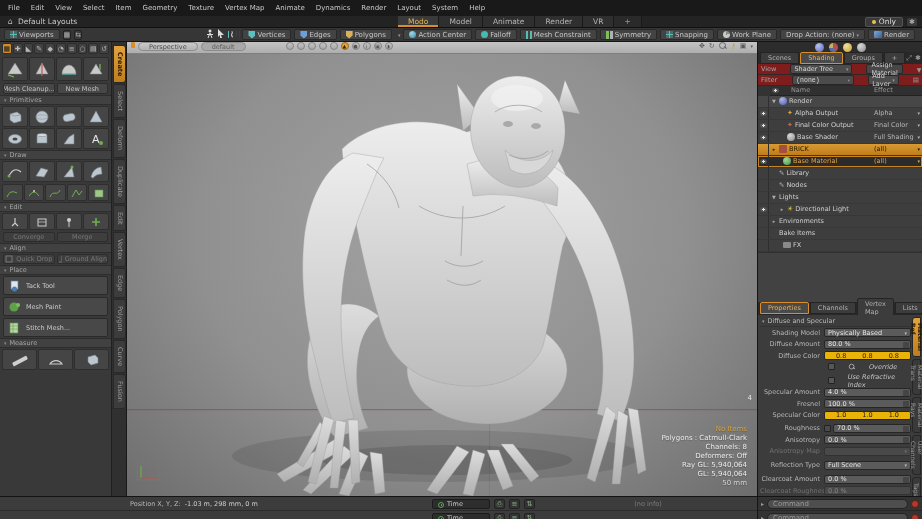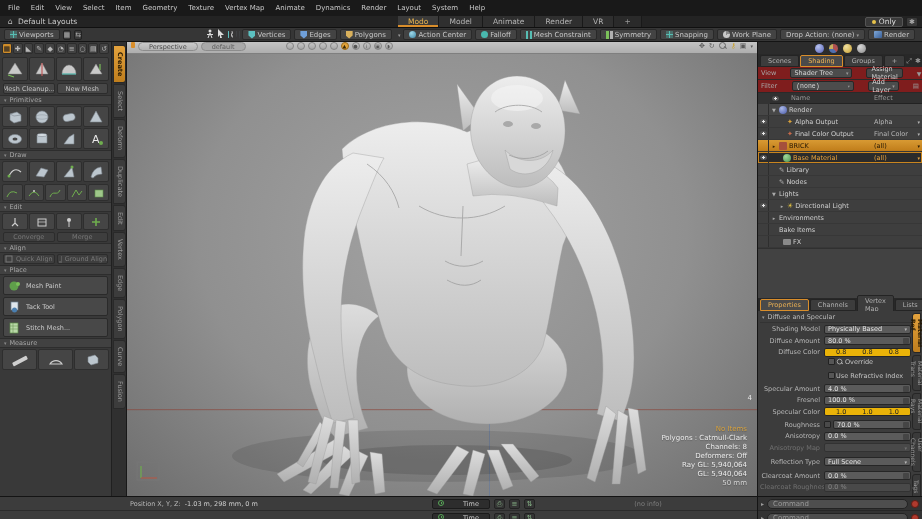--- a/index.html
+++ b/index.html
@@ -106,34 +106,34 @@
 #treeempty{flex:0 0 50px;background:#424242;border-top:1px solid #303030;}
 #ptabs{height:13px;display:flex;align-items:center;background:#282828;padding:0 2px;gap:1px;}
 #props{flex:1;background:#3c3c3c;position:relative;padding:1px 11px 0 2px;}
 .psec{height:11px;display:flex;align-items:center;gap:3px;color:#b9b9b9;font-size:6.5px;padding:0 2px;border-bottom:1px solid #333;}
 .prow{height:11px;display:flex;align-items:center;margin-top:0.5px;}
 .plbl{width:64px;text-align:right;padding-right:4px;color:#b5b5b5;white-space:nowrap;}
 .pfld{flex:1;height:9px;background:#5b5b5b;border:1px solid #262626;border-radius:2px;display:flex;align-items:center;padding:0 3px;color:#e4e4e4;position:relative;}
 .pfld .mini{position:absolute;right:1px;top:1px;width:6px;height:6px;background:#454545;border-radius:1px;}
 .pfld .car{position:absolute;right:3px;font-size:5px;color:#bbb;}
 .pfld.colorf{background:#eab308;color:#222;justify-content:space-around;}
-.chkrow{height:11px;display:flex;gap:1px;margin-left:68px;color:#c5c5c5;}
+.chkrow{height:11px;display:flex;align-items:center;gap:13px;margin-left:68px;color:#c5c5c5;font-style:italic;}
 .chk{width:7px;height:7px;background:#565656;border:1px solid #222;border-radius:1px;}
 .dotbtn{width:7px;height:7px;background:#4a4a4a;border:1px solid #222;border-radius:1px;margin-right:2px;flex:0 0 auto;}
 .dis{opacity:.42;}
 #proptabsright{position:absolute;right:0;top:0;bottom:0;width:10px;display:flex;flex-direction:column;padding-top:2px;}
 .ptr{writing-mode:vertical-rl;width:9px;margin-bottom:2px;padding:5px 0;background:#3a3a3a;border:1px solid #262626;border-radius:3px 0 0 3px;color:#999;font-size:6px;display:flex;align-items:center;}
 .ptr.active{background:linear-gradient(#e3a23d,#bf7e1d);color:#241803;font-weight:bold;}
 
 
 #bottombar{height:29px;display:flex;border-top:1px solid #141414;}
 #bottomleft{width:757px;display:flex;flex-direction:column;}
 .brow{flex:1;background:#3c3c3c;border-bottom:1px solid #2b2b2b;display:flex;align-items:center;gap:4px;font-size:6.5px;color:#b9b9b9;padding-left:130px;}
 .posgrp{width:298px;display:flex;gap:4px;}
-.timebtn{display:flex;align-items:flex-start;gap:19px;background:#2d2d2d;border:1px solid #1b1b1b;border-radius:2px;height:10px;width:58px;padding:0 5px;color:#c9c9c9;}
+.timebtn{display:flex;align-items:flex-end;gap:3px;background:#2d2d2d;border:1px solid #1b1b1b;border-radius:2px;height:10px;width:58px;padding:0 5px;color:#c9c9c9;}
 .clock{width:6px;height:6px;border-radius:50%;border:1px solid #57a757;position:relative;}
 .clock::after{content:"";position:absolute;left:2px;top:1px;width:1px;height:2px;background:#57a757;}
 .bico{width:11px;height:10px;background:#343434;border:1px solid #222;border-radius:2px;display:flex;align-items:center;justify-content:center;color:#86b386;font-size:7px;}
 .noinfo{flex:1;text-align:center;color:#7e7e7e;}
 .helptxt{margin-left:10px;color:#cdcdcd;white-space:nowrap;}
 #bottomright{width:165px;background:#333;border-left:1px solid #151515;display:flex;flex-direction:column;}
 .cmdrow{flex:1;display:flex;align-items:center;gap:3px;padding:1px 3px;border-bottom:1px solid #262626;justify-content:center;}
 .cmdfld{flex:1;height:10px;background:#4e4e4e;border:1px solid #232323;border-radius:5px;display:flex;align-items:center;padding:0 5px;color:#9a9a9a;}
 .redico{width:8px;height:8px;border-radius:50%;background:#b03a2e;border:1px solid #5f1c15;}
 .arr{color:#9a9a9a;font-size:6px;}
@@ -446,47 +446,47 @@
 
       <div class="shead">
           <span class="car">▾</span>
           <span>Align</span>
         </div>
       <div class="dualrow">
         <div class="dbtn">
             <svg width="8" height="8">
               <rect x="1" y="1" width="6" height="6" fill="none" stroke="#777" stroke-width="1"></rect>
             </svg>
-            <span>Quick Align</span>
+            <span>Quick Drop</span>
           </div>
         <div class="dbtn">
             <svg width="8" height="8">
               <path d="M1 7 L7 7 M4 1 L4 6" stroke="#777" stroke-width="1"></path>
             </svg>
             <span>Ground Align</span>
           </div>
       </div>
 
       <div class="shead">
           <span class="car">▾</span>
           <span>Place</span>
         </div>
+      <div class="pl">
+        <svg width="14" height="14">
+            <rect x="3" y="2" width="7" height="8" fill="#dfe6ec" stroke="#6a7f92" stroke-width="0.7"></rect>
+            <circle cx="6.5" cy="10" r="2.5" fill="#4a7fb0"></circle>
+          </svg>
+        <span>Tack Tool</span>
+      </div>
       <div class="pl">
         <svg width="14" height="14">
             <circle cx="6" cy="7" r="4.5" fill="#5f9f4a"></circle>
             <circle cx="10" cy="5" r="2" fill="#7bc05a"></circle>
           </svg>
         <span>Mesh Paint</span>
-      </div>
-      <div class="pl">
-        <svg width="14" height="14">
-            <rect x="3" y="2" width="7" height="8" fill="#dfe6ec" stroke="#6a7f92" stroke-width="0.7"></rect>
-            <circle cx="6.5" cy="10" r="2.5" fill="#4a7fb0"></circle>
-          </svg>
-        <span>Tack Tool</span>
       </div>
       <div class="pl">
         <svg width="14" height="14">
             <rect x="2" y="2" width="8" height="10" fill="#b9d8a8" stroke="#5f8f4a" stroke-width="0.7"></rect>
             <path d="M2 5 L10 5 M2 8 L10 8 M5 2 L5 12" stroke="#5f8f4a" stroke-width="0.5"></path>
           </svg>
         <span>Stitch Mesh...</span>
       </div>
 
       <div class="shead">
@@ -714,20 +714,32 @@
               <span class="eye"></span>
             </span>
           <span class="tcar" style="margin-left:8px;"></span>
           <span style="color:#c86a4a;font-size:7px;">✦</span>
           <span>Final Color Output</span>
           <span class="teff">
               <span>Final Color</span>
               <span class="car">▾</span>
             </span>
         </div>
+        <div class="trow">
+          <span class="eyecell">
+              <span class="eye"></span>
+            </span>
+          <span class="tcar" style="margin-left:8px;"></span>
+          <span class="ticon" style="background:radial-gradient(circle at 35% 30%,#d8d8d8,#8a8a8a);"></span>
+          <span>Base Shader</span>
+          <span class="teff">
+              <span>Full Shading</span>
+              <span class="car">▾</span>
+            </span>
+        </div>
         <div class="trow selorange">
           <span class="eyecell"></span>
           <span class="tcar" style="color:#3a2506;">▸</span>
           <span class="ticon" style="background:#a5503c;border-radius:1px;"></span>
           <span>BRICK</span>
           <span class="teff">
               <span>(all)</span>
               <span class="car">▾</span>
             </span>
         </div>

